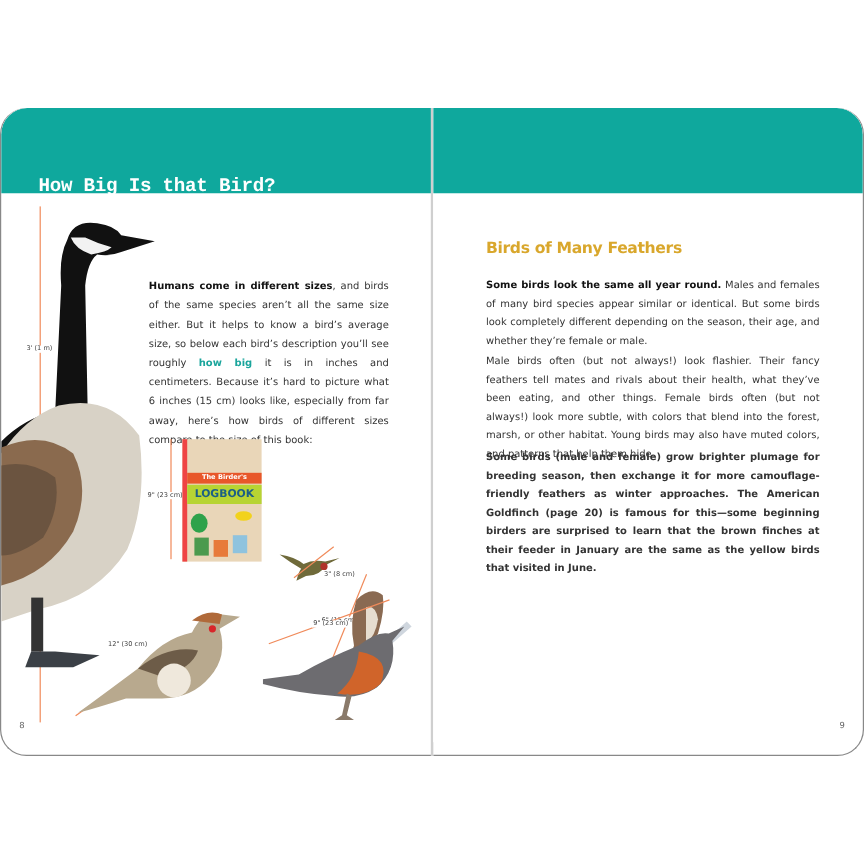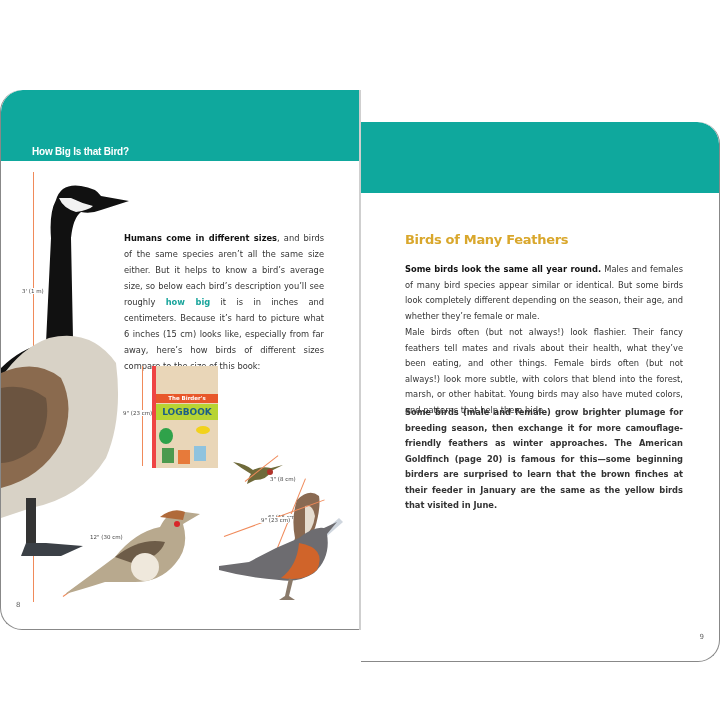--- a/index.html
+++ b/index.html
@@ -1,25 +1,25 @@
 <!DOCTYPE html>
 <html><head>
 <meta charset="utf-8">
 <style>
   html,body{margin:0;padding:0;background:#fff;}
   body{width:720px;height:720px;position:relative;overflow:hidden;font-family:"DejaVu Sans",sans-serif;}
   .spread{position:absolute;left:0;top:90px;width:720px;height:540px;}
   .page{position:absolute;top:0;height:540px;background:#fff;overflow:hidden;}
   .page.left{left:0;width:360px;border-radius:22px 0 0 22px;border-left:1px solid #888;border-bottom:1px solid #888;box-sizing:border-box;}
-  .page.right{left:361px;width:359px;border-radius:0 22px 22px 0;border-right:1px solid #888;border-bottom:1px solid #888;box-sizing:border-box;margin-top:32px;}
+  .page.right{left:361px;width:359px;border-radius:0 22px 22px 0;border-right:1px solid #888;border-bottom:1px solid #888;box-sizing:border-box;}
   .gutter{position:absolute;left:359px;top:0;width:2px;height:540px;background:#cfcfcf;}
   .band{position:absolute;left:0;top:0;right:0;height:71px;}
   .page.left .band{border-radius:22px 0 0 0;}
   .page.right .band{border-radius:0 22px 0 0;}
-  .band-title{position:absolute;left:31px;top:56px;color:#fff;font-weight:bold;font-size:10px;font-family:Liberation Sans, sans-serif;letter-spacing:-0.2px;}
+  .band-title{position:absolute;left:31px;top:56px;color:#fff;font-weight:bold;font-size:16px;font-family:Liberation Mono, monospace;letter-spacing:-0.2px;}
   .intro{position:absolute;left:123px;top:128px;width:200px;font-size:8.3px;line-height:16px;color:#333;text-align:justify;margin-top:12px;}
   .intro b{color:#111;}
   .intro .hl{color:#1aa59c;font-weight:bold;}
   .measure{position:absolute;background:#f08a5a;}
   .mlabel{position:absolute;font-size:5.5px;color:#444;white-space:nowrap;background:#fff;padding:0 1px;}
   .pageno{position:absolute;bottom:20px;font-size:7px;color:#666;}
   .r-heading{position:absolute;left:44px;top:110px;font-size:13px;font-weight:bold;color:#d9a72c;letter-spacing:-0.3px;}
   .r-body{position:absolute;left:44px;width:278px;font-size:8.3px;line-height:15.5px;color:#333;text-align:justify;}
   .r-body b{color:#111;}
   .illus{position:absolute;}

